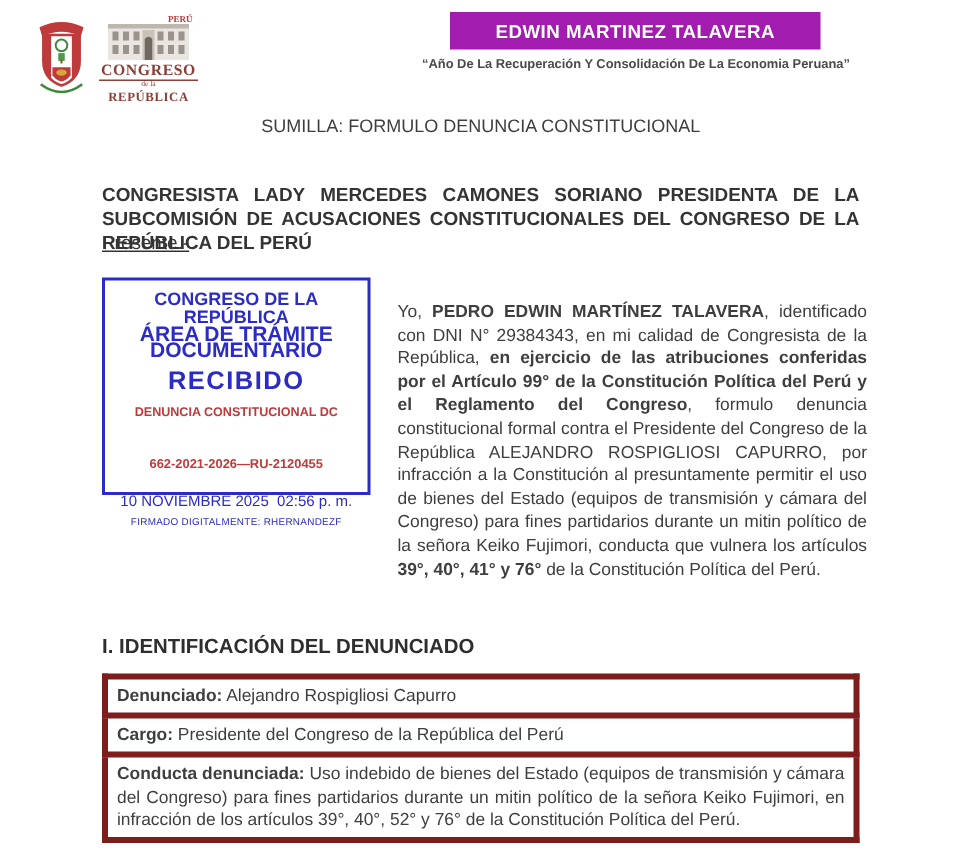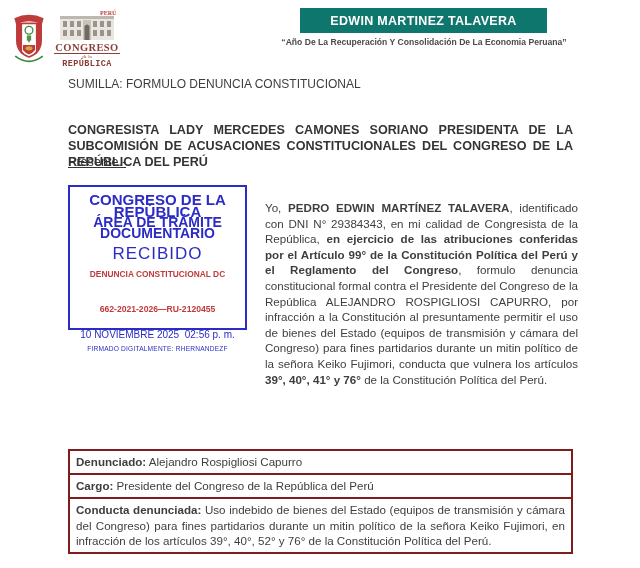--- a/index.html
+++ b/index.html
@@ -3,83 +3,83 @@
 <meta charset="utf-8">
 <style>
   html,body { margin:0; padding:0; background:#ffffff; }
   .page {
     position:relative; width:640px; height:568px; background:#ffffff;
     font-family:"Liberation Sans", sans-serif; color:#3e3e3e; overflow:hidden;
   }
   .b { font-weight:bold; }
 
   
-  .logo-block { position:absolute; left:10px; top:8px; display:flex; gap:6px; align-items:flex-start; }
+  .logo-block { position:absolute; left:22px; top:8px; display:flex; gap:6px; align-items:flex-start; }
   .crest { width:38px; height:60px; }
   .congress-logo { width:66px; text-align:center; }
   .congress-logo .bldg { display:block; margin:0 auto; }
   .logo-word-1 { font-family:"Liberation Serif", serif; font-weight:bold; font-size:10.5px; color:#8a4038; letter-spacing:.4px; border-bottom:1px solid #8a4038; line-height:11px; }
   .logo-word-mid { font-family:"Liberation Serif", serif; font-size:5px; color:#8a4038; line-height:5px; }
-  .logo-word-2 { font-family:Liberation Mono, monospace; font-weight:bold; font-size:8.5px; color:#8a4038; letter-spacing:.4px; line-height:10px; }
+  .logo-word-2 { font-family:Liberation Serif, serif; font-weight:bold; font-size:8.5px; color:#8a4038; letter-spacing:.4px; line-height:10px; }
 
   .name-banner {
     position:absolute; left:300px; top:8px; width:247px; height:25px;
-    background:#0f766e; color:#ffffff; font-weight:bold; font-size:12.5px;
+    background:#a21caf; color:#ffffff; font-weight:bold; font-size:12.5px;
     display:flex; align-items:center; justify-content:center; letter-spacing:.3px;
   }
   .year-quote {
     position:absolute; left:278px; top:37px; width:292px; text-align:center;
     font-weight:bold; font-size:8.6px; color:#4a4a4a;
   }
 
   .sumilla {
     position:absolute; left:68px; right:67px; top:77px;
-    font-size:12px; text-align:left; color:#3e3e3e;
+    font-size:12px; text-align:center; color:#3e3e3e;
   }
 
   .addressee {
     position:absolute; left:68px; top:90px; width:505px;
     font-weight:bold; font-size:12.6px; line-height:16.2px;
     text-align:justify; color:#343434;margin-top:32px;
   }
   .presente {
     position:absolute; left:68px; top:155px;
     font-weight:normal; font-size:12.6px; text-decoration:underline; color:#343434;
   }
 
   
   .stamp {
     position:absolute; left:68px; top:185px; width:179px; height:145px;
     border:2px solid var(--stamp-blue); box-sizing:border-box;
     text-align:center; padding-top:7px;
   }
-  .stamp-l1 { font-weight:bold; font-size:15px; color:var(--stamp-blue); line-height:11.5px; }
+  .stamp-l1 { font-weight:bold; font-size:12px; color:var(--stamp-blue); line-height:11.5px; }
   .stamp-l2 { font-weight:bold; font-size:14px; color:var(--stamp-blue); line-height:11px; }
-  .stamp-recibido { font-weight:normal; font-size:17px; color:var(--stamp-blue); letter-spacing:1px; margin:5px 0 5px; }
+  .stamp-recibido { font-weight:bold; font-size:17px; color:var(--stamp-blue); letter-spacing:1px; margin:5px 0 5px; }
   .stamp-doctype { font-weight:bold; font-size:8.4px; color:var(--stamp-red); line-height:10.5px; }
   .stamp-docnum  { font-weight:bold; font-size:8.6px; color:var(--stamp-red); line-height:10.5px;margin-top:24px; }
   .stamp-date { font-weight:normal; font-size:10px; color:var(--stamp-blue); margin-top:15px; white-space:pre-wrap; }
   .stamp-signed { font-size:6.6px; color:var(--stamp-blue); margin-top:5px; letter-spacing:.2px; }
 
   .body-par {
     position:absolute; left:265px; top:200px; width:313px;
     font-size:11.6px; line-height:15.6px; text-align:justify; color:#3e3e3e;
   }
 
   .section-title {
     position:absolute; left:68px; top:423px;
     font-weight:bold; font-size:13.6px; color:#2e2e2e;
   }
 
   .id-table {
     position:absolute; left:68px; top:449px; width:505px;
     border-collapse:collapse; font-size:11.6px; color:#3e3e3e;
   }
   .id-table td {
-    border:2px solid #7f1d1d; padding:3px 6px 4px; line-height:15.2px;
+    border:4px solid #7f1d1d; padding:3px 6px 4px; line-height:15.2px;
   }
   .id-table .justify { text-align:justify; }
 </style>
 </head>
 <body>
 
 <div class="page">
 
   <div class="logo-block">
     <svg class="crest" viewBox="0 0 44 66" aria-hidden="true">
@@ -135,20 +135,21 @@
     <div class="stamp-l2">ÁREA DE TRÁMITE DOCUMENTARIO</div>
     <div class="stamp-recibido">RECIBIDO</div>
     <div class="stamp-doctype">DENUNCIA CONSTITUCIONAL DC</div>
     <div class="stamp-docnum">662-2021-2026—RU-2120455</div>
     <div class="stamp-date">10 NOVIEMBRE 2025  02:56 p. m.</div>
     <div class="stamp-signed">FIRMADO DIGITALMENTE: RHERNANDEZF</div>
   </div>
 
   <div class="body-par"><span>Yo, </span><span class="b">PEDRO EDWIN MARTÍNEZ TALAVERA</span><span>, identificado con DNI N° 29384343, en mi calidad de Congresista de la República, </span><span class="b">en ejercicio de las atribuciones conferidas por el Artículo 99° de la Constitución Política del Perú y el Reglamento del Congreso</span><span>, formulo denuncia constitucional formal contra el Presidente del Congreso de la República ALEJANDRO ROSPIGLIOSI CAPURRO, por infracción a la Constitución al presuntamente permitir el uso de bienes del Estado (equipos de transmisión y cámara del Congreso) para fines partidarios durante un mitin político de la señora Keiko Fujimori, conducta que vulnera los artículos </span><span class="b">39°, 40°,  41° y 76°</span><span> de la Constitución Política del Perú.</span></div>
 
+  <div class="section-title">I. IDENTIFICACIÓN DEL DENUNCIADO</div>
 
   <table class="id-table">
     <tbody>
         <tr>
       <td><span class="b">Denunciado:</span><span>  Alejandro Rospigliosi Capurro</span></td>
     </tr>
     <tr>
       <td><span class="b">Cargo:</span><span> Presidente del Congreso de la República del Perú</span></td>
     </tr>
     <tr>

